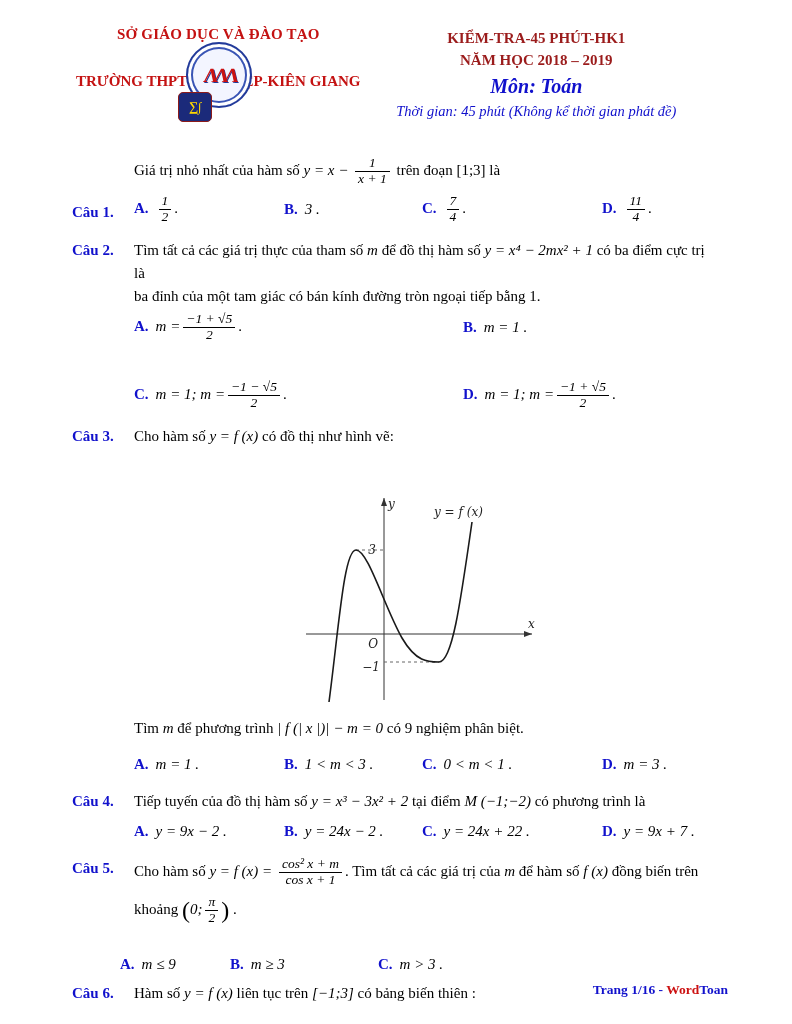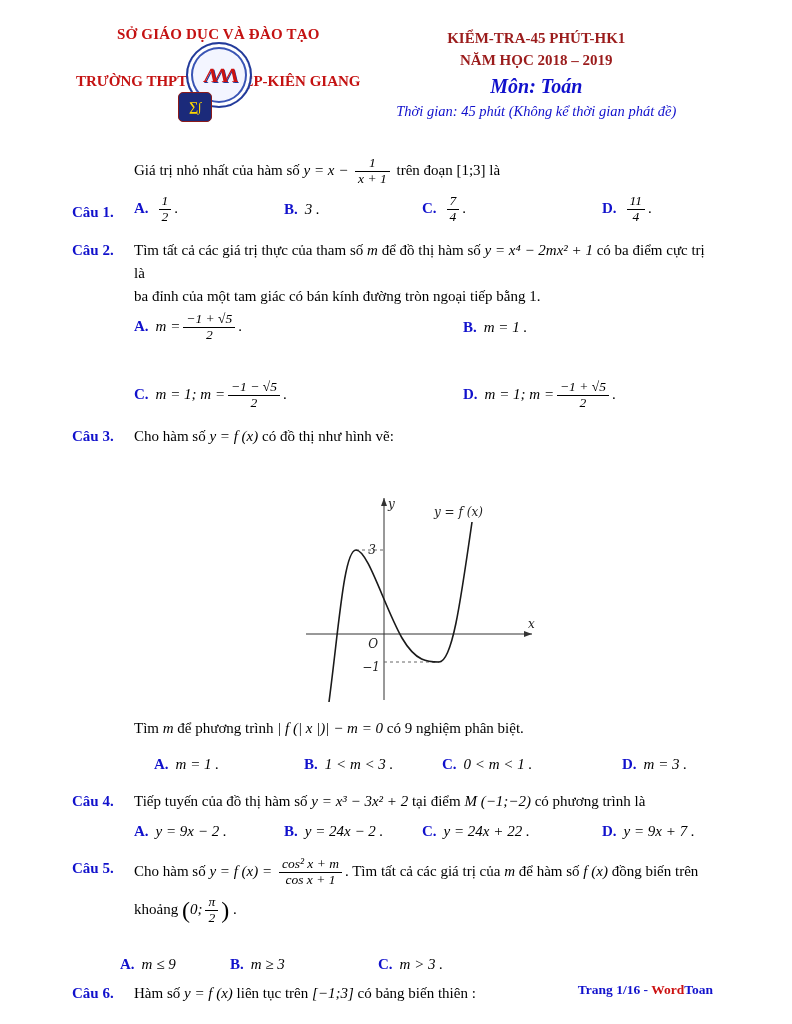--- a/index.html
+++ b/index.html
@@ -46,21 +46,21 @@
   .opts2 { display:grid; grid-template-columns:292px 1fr; margin-top:4px; row-gap:10px; align-items:center;gap:37px; }
   .opts4 .opt, .opts2 .opt { white-space:nowrap; }
   .opts5 { display:grid; grid-template-columns:110px 148px 152px 1fr; margin-top:24px; margin-left:-14px; align-items:center; }
   .opt-letter { color:#1111cc; font-weight:bold; margin-right:7px; }
 
   
   .graph-wrap { margin:8px 0 2px 150px; }
   .graph-wrap svg text { font-family:"DejaVu Serif","Liberation Serif",serif; font-size:12px; font-style:italic; fill:#222; }
 
   
-  .footer { position:absolute; right:79px; bottom:26px; font-weight:bold; font-size:13.5px; font-family:"Liberation Serif",serif; }
+  .footer { position:absolute; right:64px; bottom:26px; font-weight:bold; font-size:13.5px; font-family:"Liberation Serif",serif; }
   .footer .blue { color:#1111cc; }
   .footer .red { color:#cc1111; }
 </style>
 </head>
 <body>
 
 <div class="page">
 
   <div class="header">
     <div class="header-left">
@@ -166,21 +166,21 @@
       </div>
 
       <div style="margin-top:6px;">
         <span>Tìm</span>
         <span class="math">m</span>
         <span>để phương trình</span>
         <span class="math">| f (| x |)| − m = 0</span>
         <span>có 9  nghiệm phân biệt.</span>
       </div>
 
-      <div class="opts4" style="margin-top:12px;margin-left:20px;">
+      <div class="opts4" style="margin-top:12px;">
         <span class="opt"><span class="opt-letter">A.</span><span class="math">m = 1 .</span></span>
         <span class="opt"><span class="opt-letter">B.</span><span class="math">1 &lt; m &lt; 3 .</span></span>
         <span class="opt"><span class="opt-letter">C.</span><span class="math">0 &lt; m &lt; 1 .</span></span>
         <span class="opt"><span class="opt-letter">D.</span><span class="math">m = 3 .</span></span>
       </div>
     </div>
   </div>
 
   <div class="q">
     <div class="q-label">Câu 4.</div>

